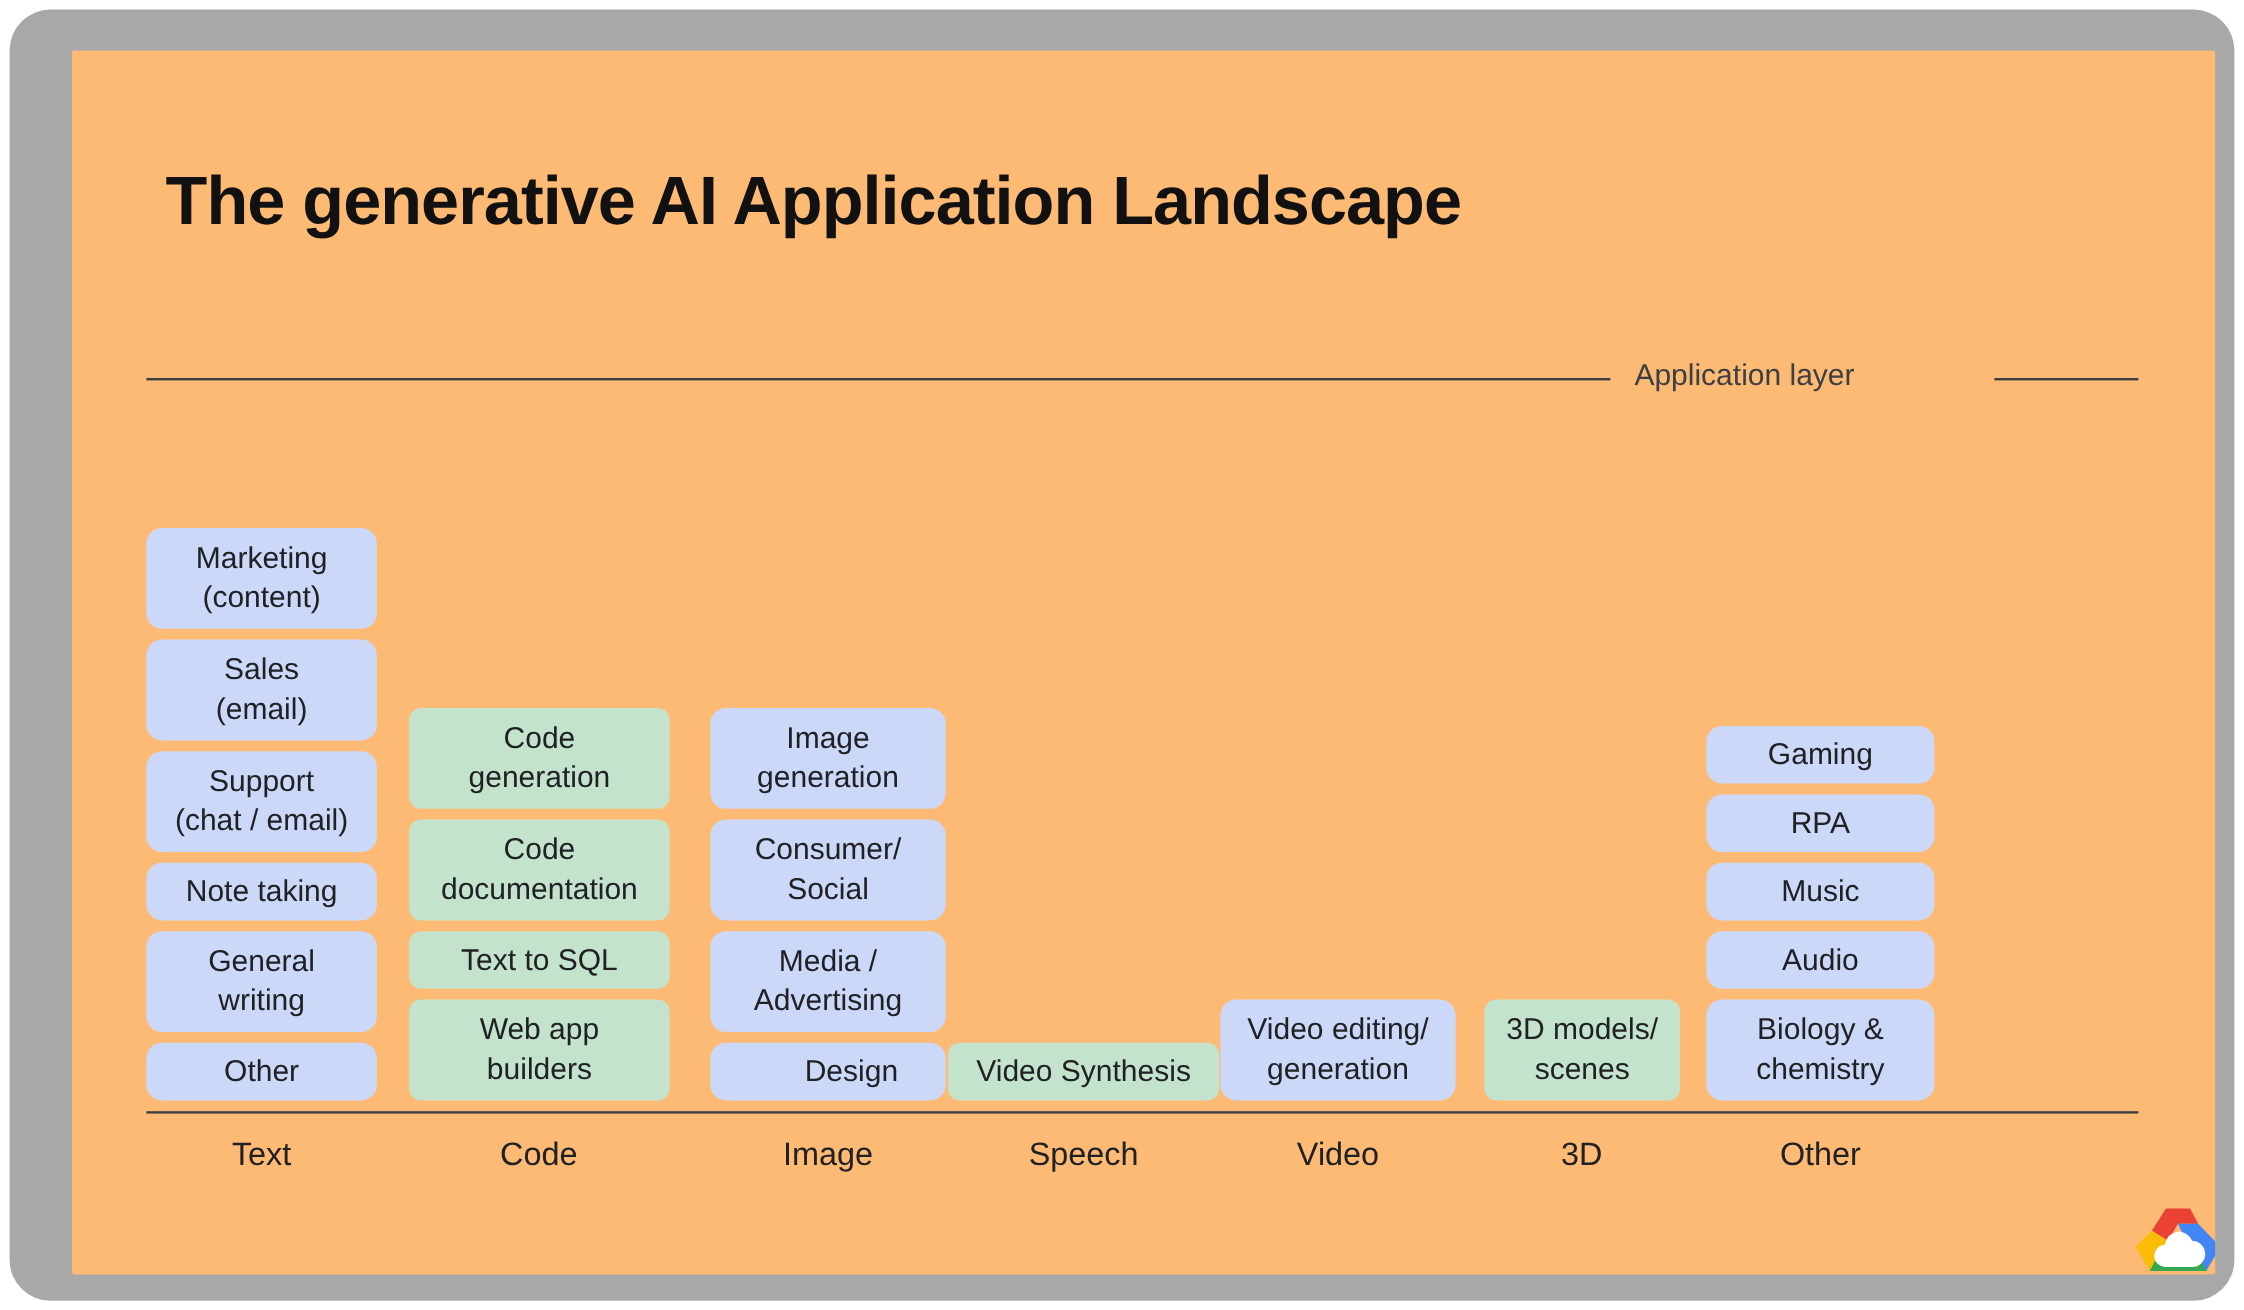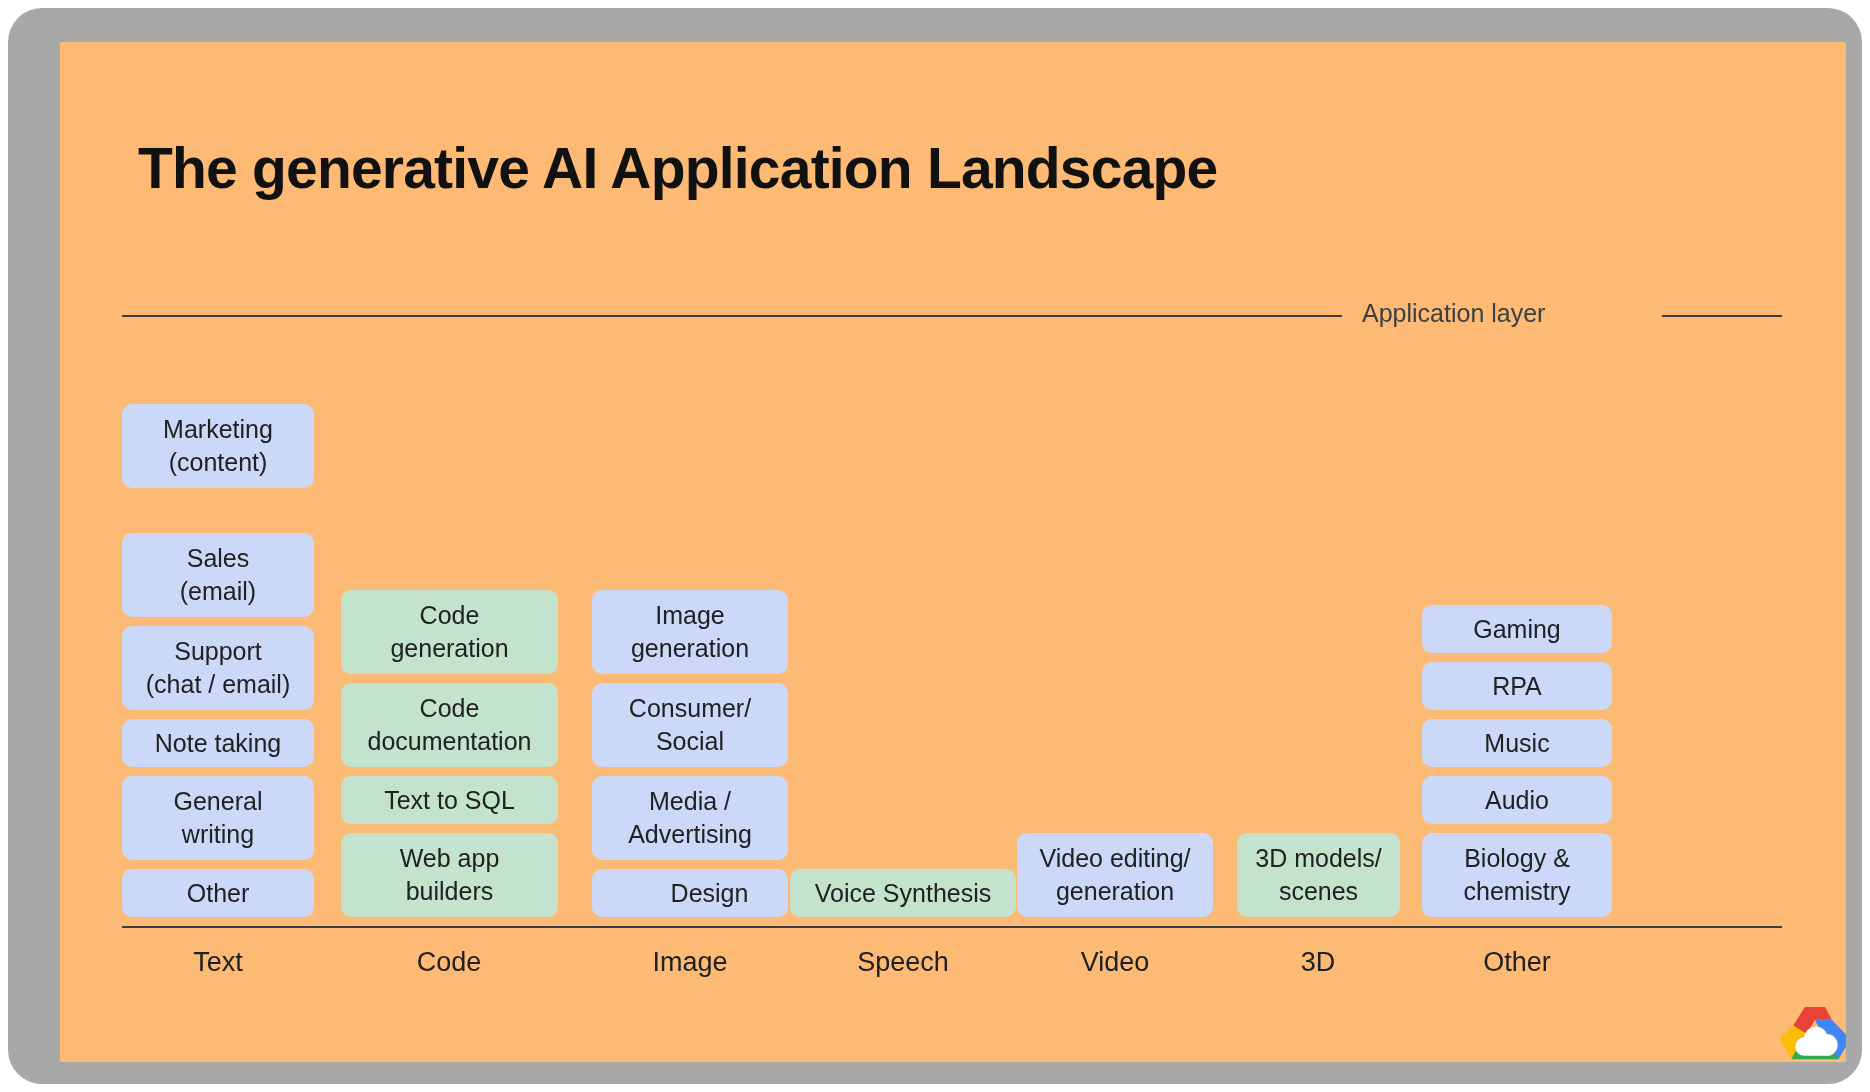--- a/index.html
+++ b/index.html
@@ -92,21 +92,21 @@
     display: flex;
     align-items: center;
     justify-content: center;
     text-align: center;
     font-size: 25px;
     line-height: 1.32;
     color: #202124;
     padding: 0 6px;
     white-space: pre-line;
   }
-  .cell.blue  { background: #ccd8f8; }
+  .cell.blue  { background: #ccd8f8; border-radius: 13px; }
   .cell.green { background: #c4e3cd; }
 
   
   #col-text   { left: 0px;    width: 192px; }
   #col-code   { left: 219px;  width: 217px; }
   #col-image  { left: 470px;  width: 196px; }
   #col-speech { left: 668px;  width: 0px; }
   #col-video  { left: 895px;  width: 196px; }
   #col-3d     { left: 1115px; width: 163px; }
   #col-other  { left: 1300px; width: 190px; }
@@ -157,21 +157,21 @@
     <div id="layer-row">
       <div class="rule" id="rule-left"></div>
       <div id="layer-label">Application layer</div>
       <div class="rule" id="rule-right"></div>
     </div>
 
     <div id="plot">
       <div class="column" id="col-text">
           <div class="cell blue" style="height: 84px;">Marketing
 (content)</div>
-          <div class="cell blue" style="height: 84px; margin-top: 36px;">Sales
+          <div class="cell blue" style="height: 84px;">Sales
 (email)</div>
           <div class="cell blue" style="height: 84px;">Support
 (chat / email)</div>
           <div class="cell blue" style="height: 48px;">Note taking</div>
           <div class="cell blue" style="height: 84px;">General
 writing</div>
           <div class="cell blue" style="height: 48px;">Other</div>
         </div>
       <div class="column" id="col-code">
           <div class="cell green" style="height: 84px;">Code
@@ -185,21 +185,21 @@
       <div class="column" id="col-image">
           <div class="cell blue" style="height: 84px;">Image
 generation</div>
           <div class="cell blue" style="height: 84px;">Consumer/
 Social</div>
           <div class="cell blue" style="height: 84px;">Media /
 Advertising</div>
           <div class="cell blue" style="height: 48px; padding-left: 45px;">Design</div>
         </div>
       <div class="column" id="col-speech" style="width: 226px; left: 668px;">
-          <div class="cell green" style="height: 48px;">Voice Synthesis</div>
+          <div class="cell green" style="height: 48px;">Video Synthesis</div>
         </div>
       <div class="column" id="col-video">
           <div class="cell blue" style="height: 84px; text-align: center;">Video editing/
 generation</div>
         </div>
       <div class="column" id="col-3d">
           <div class="cell green" style="height: 84px;">3D models/
 scenes</div>
         </div>
       <div class="column" id="col-other">

